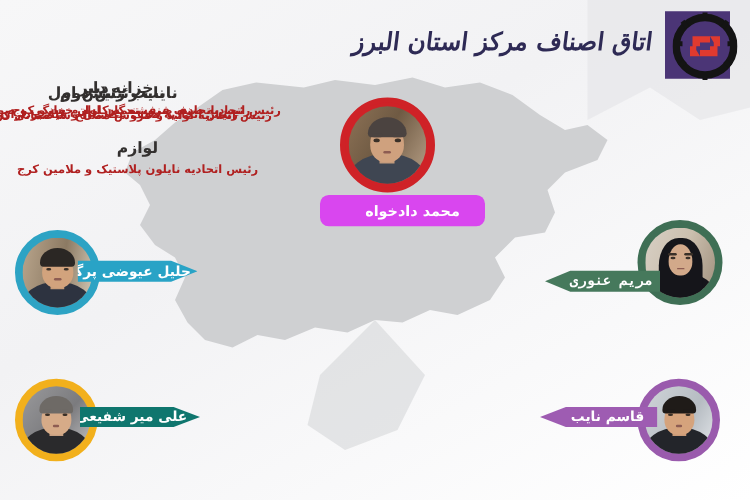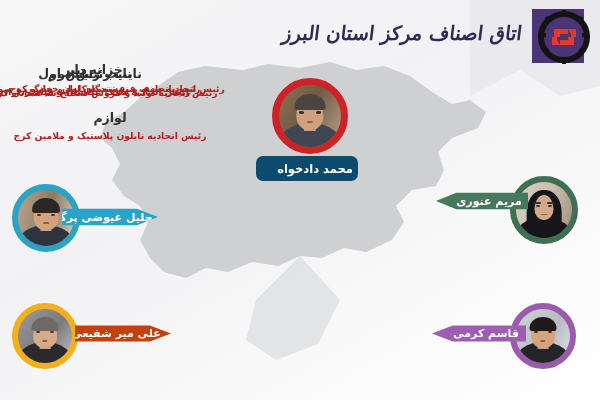--- a/index.html
+++ b/index.html
@@ -159,42 +159,42 @@
     position: absolute;
     text-align: center;
     color: #b02020;
     font-weight: bold;
     white-space: nowrap;
   }
 
   
   #p-chair { left: 200px; top: 78px; width: 220px; height: 110px; }
   #p-chair .photo { left: 72px; top: 0px; width: 76px; height: 76px; border: 4px solid #cf2227; background:#cf2227; }
-  #p-chair .name-badge { left: 56px; top: 78px; width: 102px; height: 25px; background:#0c4a6e; font-size: 11.5px; padding-left: 16px; }
+  #p-chair .name-badge { left: 56px; top: 78px; width: 132px; height: 25px; background:#d946ef; font-size: 11.5px; padding-left: 16px; }
   #title-chair { left: 0px; top: 110px; width: 220px; font-size: 12.5px; }
   #desc-chair  { left: -20px; top: 130px; width: 260px; font-size: 9.2px; }
 
   
   #p-vice1 { left: 430px; top: 176px; width: 170px; height: 120px; }
   #p-vice1 .photo { left: 80px; top: 0px; width: 68px; height: 68px; border: 3px solid #3f6f55; background:#3f6f55; }
-  #p-vice1 .name-badge { left: 6px; top: 12px; width: 92px; height: 26px; background:#46795c; font-size: 11px; }
+  #p-vice1 .name-badge { left: 6px; top: 36px; width: 92px; height: 26px; background:#46795c; font-size: 11px; font-family: Liberation Mono, monospace; }
   #title-vice1 { left: -40px; top: 66px; width: 250px; font-size: 12.5px; }
   #desc-vice1  { left: -130px; top: 86px; width: 430px; font-size: 9.2px; }
 
   
   #p-vice2 { left: 0px; top: 184px; width: 180px; height: 120px; }
   #p-vice2 .photo { left: 12px; top: 0px; width: 68px; height: 68px; border: 3px solid #2da3c4; background:#2da3c4; }
   #p-vice2 .name-badge { left: 62px; top: 20px; width: 96px; height: 26px; background:#29a3c6; font-size: 11px; }
   #title-vice2 { left: -30px; top: 66px; width: 250px; font-size: 12.5px; }
   #desc-vice2  { left: -96px; top: 87px; width: 400px; font-size: 9.2px; }
 
   
   #p-treasurer { left: 0px; top: 303px; width: 180px; height: 100px; }
   #p-treasurer .photo { left: 12px; top: 0px; width: 66px; height: 66px; border: 3px solid #f2b01c; background:#f2b01c; }
-  #p-treasurer .name-badge { left: 75px; top: 18px; width: 96px; height: 25px; background:#c2410c; font-size: 11px; color:#ffffff; }
+  #p-treasurer .name-badge { left: 64px; top: 18px; width: 96px; height: 25px; background:#0f766e; font-size: 11px; color:#ffffff; }
   #title-treasurer { left: -30px; top: 62px; width: 250px; font-size: 12.5px; }
   #desc-treasurer  { left: -70px; top: 83px; width: 350px; font-size: 9.2px; }
 
   
   #p-secretary { left: 420px; top: 303px; width: 180px; height: 100px; }
   #p-secretary .photo { left: 90px; top: 0px; width: 66px; height: 66px; border: 3px solid #9a5bad; background:#9a5bad; }
   #p-secretary .name-badge { left: 12px; top: 18px; width: 94px; height: 25px; background:#9e5cb2; font-size: 11px; }
   #title-secretary { left: -50px; top: 62px; width: 250px; font-size: 12.5px; }
   #desc-secretary  { left: -160px; top: 83px; width: 470px; font-size: 9.2px; }
 </style>
@@ -335,16 +335,16 @@
         <div class="head" style="background:#d5a37c"></div>
         <div class="hair" style="background:#1f1b18"></div>
         <div class="brow" style="left:31%; top:35%; width:13%; background:#1f1b18"></div>
         <div class="brow" style="left:56%; top:35%; width:13%; background:#1f1b18"></div>
         <div class="eye" style="left:34%; top:41%;"></div>
         <div class="eye" style="left:59%; top:41%;"></div>
         <div class="mouth" style="top:58%;"></div>
       </div>
     </div>
   </div>
-  <div class="name-badge arrow-left">قاسم کرمی</div>
+  <div class="name-badge arrow-left">قاسم نایب</div>
 </div>
 <div class="role-title" id="title-secretary">دبیر</div>
 <div class="role-desc" id="desc-secretary">رئیس اتحادیه صنف فروشندگان لوازم خانگی و صوتی تصویری کرج</div>
 
 </body></html>

